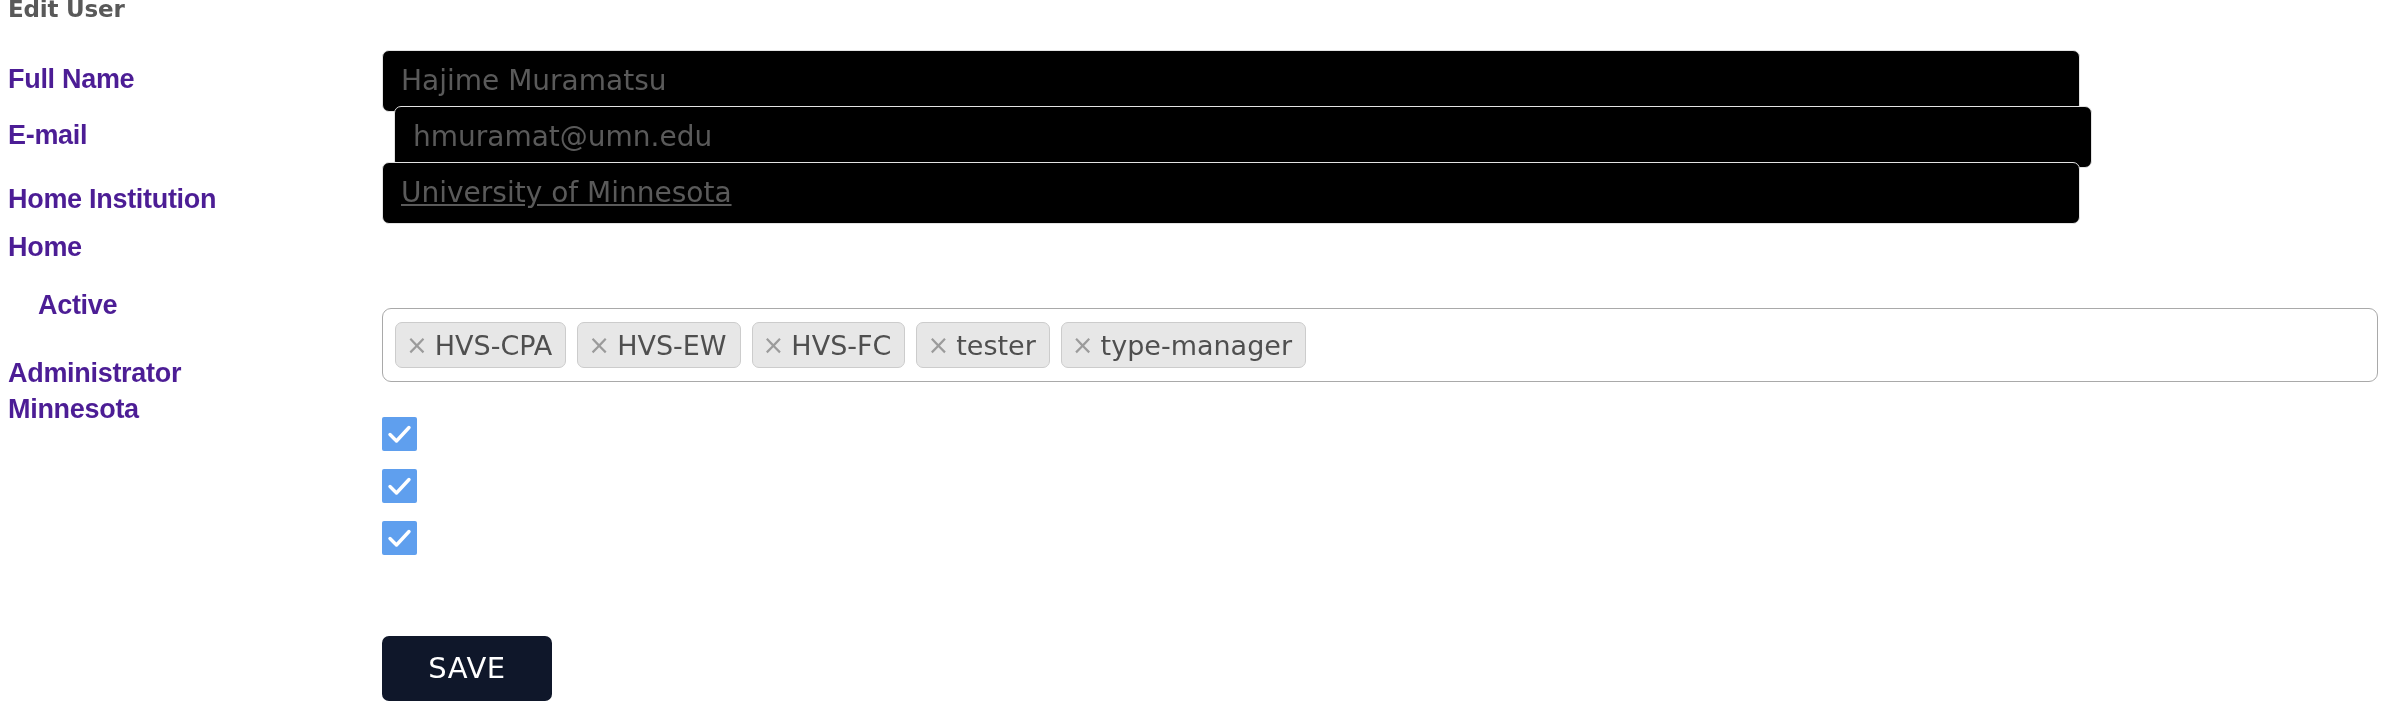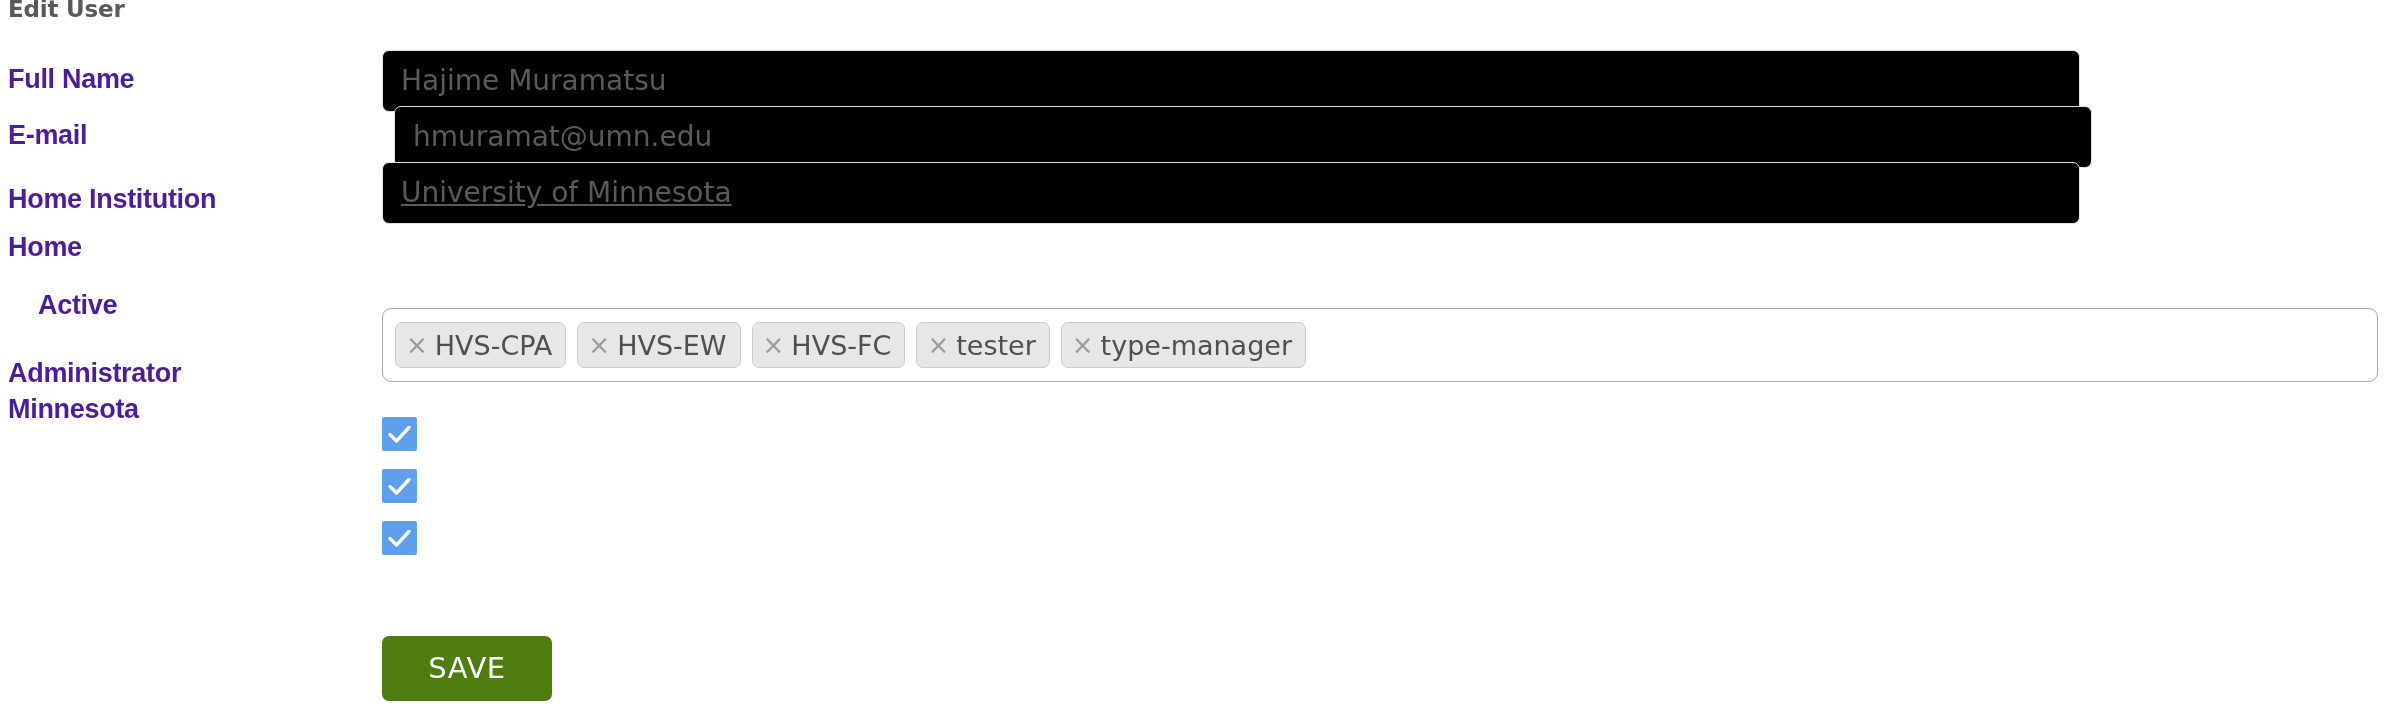--- a/index.html
+++ b/index.html
@@ -123,21 +123,21 @@
     height: 34px;
   }
 
   
   .save-button {
     position: absolute;
     left: 382px;
     top: 636px;
     width: 170px;
     height: 65px;
-    background: #4d7c0f;
+    background: #0f172a;
     border: none;
     border-radius: 7px;
     color: #ffffff;
     font-family: "DejaVu Sans", "Liberation Sans", sans-serif;
     font-size: 29px;
     letter-spacing: 0.6px;
     cursor: pointer;
     padding: 0;
     text-align: center;
     line-height: 65px;

